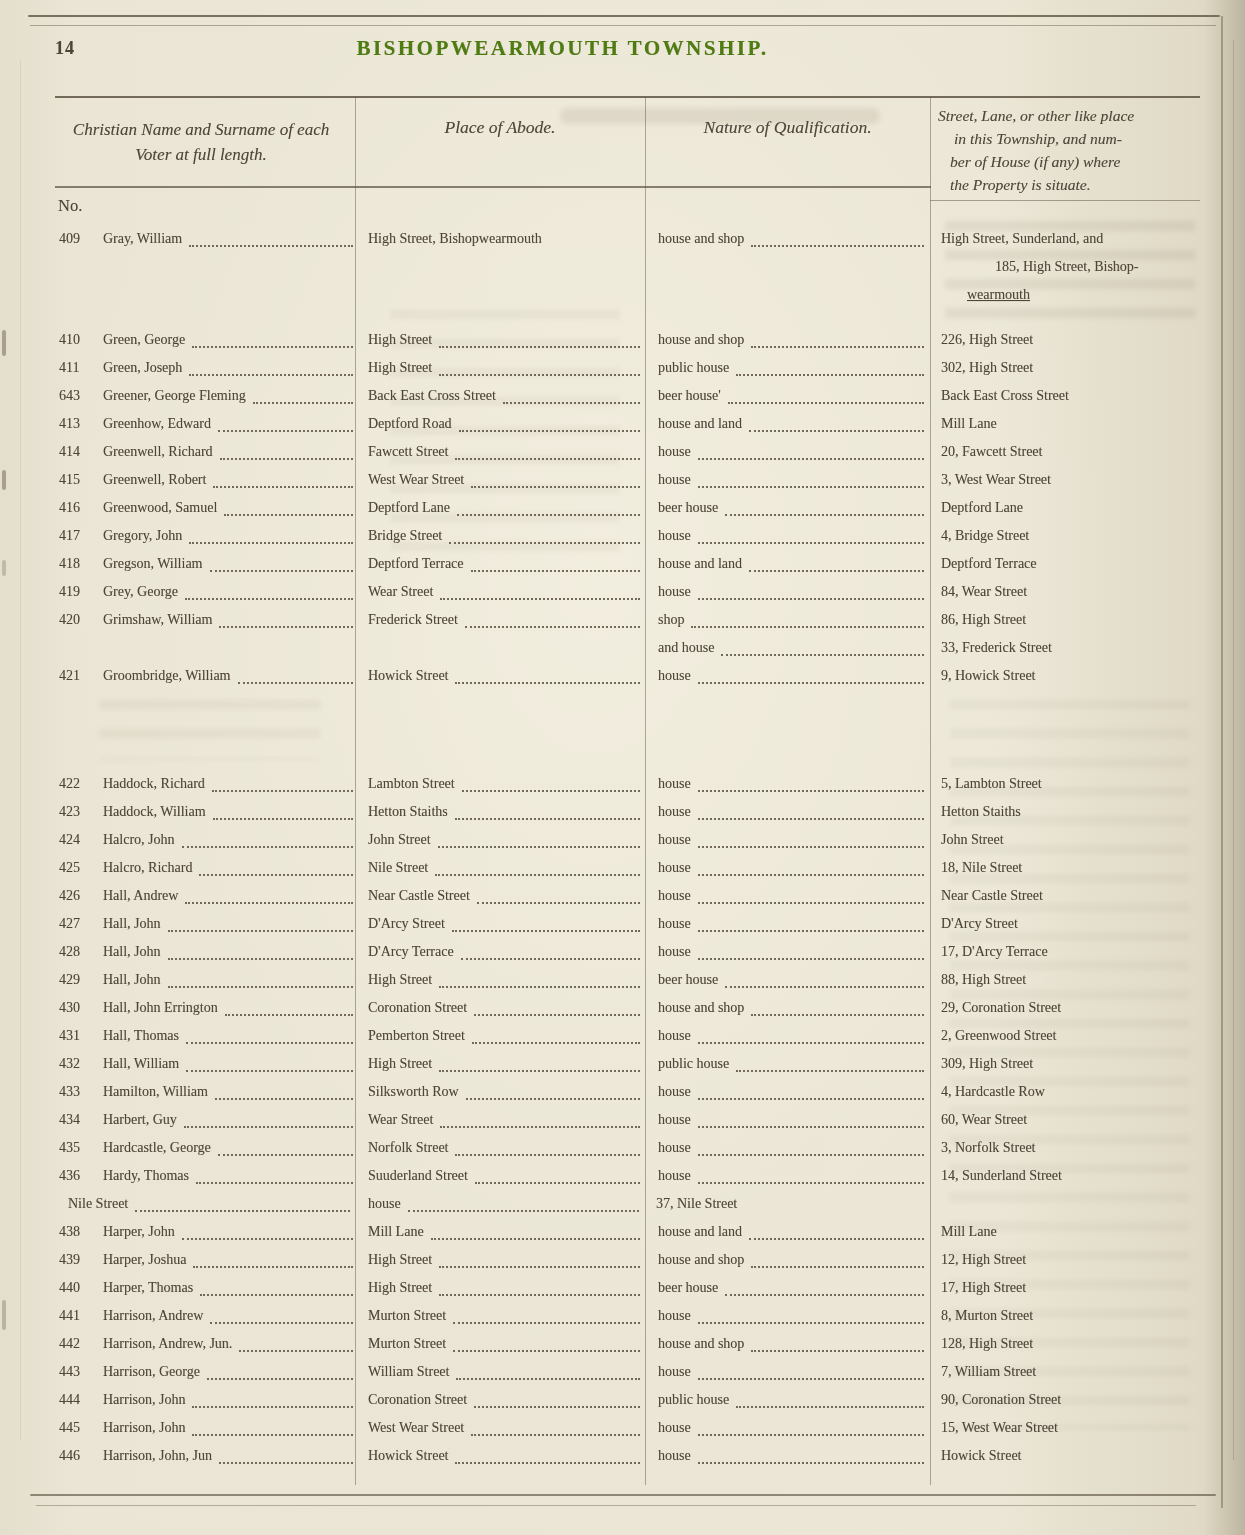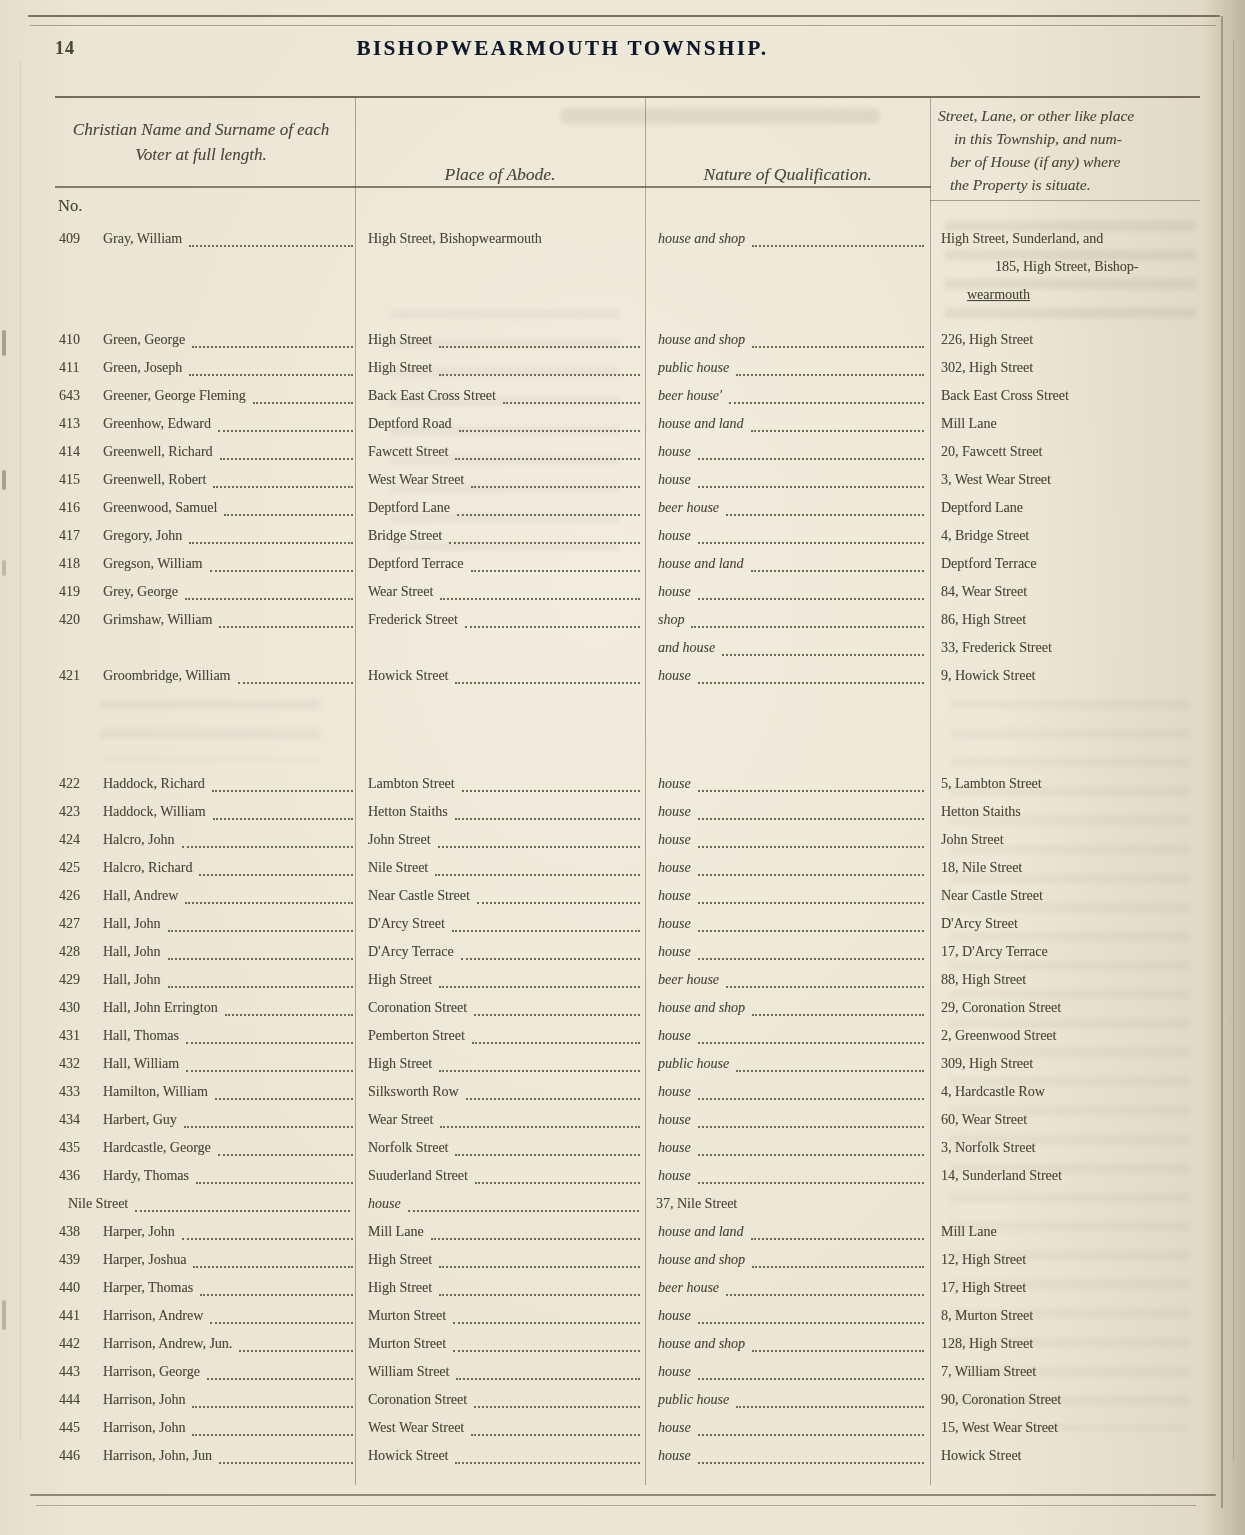--- a/index.html
+++ b/index.html
@@ -33,53 +33,53 @@
     background:repeating-linear-gradient(180deg, transparent 0 9px, rgba(112,102,82,0.10) 9px 19px, transparent 19px 29px);}
   .sm-b{left:390px;top:300px;width:230px;height:260px;
     background:repeating-linear-gradient(180deg, transparent 0 10px, rgba(112,102,82,0.06) 10px 19px, transparent 19px 29px);}
   .sm-c{left:950px;top:690px;width:240px;height:740px;
     background:repeating-linear-gradient(180deg, transparent 0 10px, rgba(112,102,82,0.055) 10px 19px, transparent 19px 29px);}
   .sm-d{left:100px;top:690px;width:220px;height:70px;
     background:repeating-linear-gradient(180deg, transparent 0 10px, rgba(112,102,82,0.07) 10px 19px, transparent 19px 29px);}
   
   .pageno{position:absolute;left:55px;top:38px;font-size:18px;font-weight:bold;letter-spacing:1px;}
   .title{position:absolute;left:0;top:36px;width:1125px;text-align:center;
-    font-size:21px;font-weight:bold;letter-spacing:2.5px;color:#0f172a;
+    font-size:21px;font-weight:bold;letter-spacing:2.5px;color:#4d7c0f;
     text-shadow:0.4px 0.4px 0.6px rgba(69,60,45,0.35);}
   
   .hl,.vl{position:absolute;background:rgba(86,75,58,0.8);}
   .hl-top{left:55px;top:96px;width:1145px;height:2px;}
   .hl-mid{left:55px;top:186px;width:876px;height:1.5px;opacity:.85;}
   .hl-mid4{left:930px;top:200px;width:270px;height:1px;opacity:.6;}
   .vl{width:1px;top:97px;height:1388px;opacity:.55;}
   .vl1{left:355px;} .vl2{left:645px;} .vl3{left:930px;}
   
   .thead{position:absolute;left:55px;top:97px;width:1145px;display:grid;
     grid-template-columns:300px 290px 285px 270px;}
   .th{font-style:italic;color:#4e4639;}
   .th-1{padding:20px 14px 0 6px;text-align:center;font-size:17px;line-height:25px;}
-  .th-2,.th-3{display:flex;align-items:flex-end;justify-content:center;font-size:17.5px;height:88px;}
+  .th-2,.th-3{display:flex;align-items:flex-start;justify-content:center;font-size:17.5px;height:88px;margin-top:20px;}
   .th-4{padding:7px 4px 0 8px;font-size:15.5px;line-height:23px;}
   .th-4 .l{display:block;}
   .th-4 .l2{padding-left:16px;} .th-4 .l3{padding-left:12px;} .th-4 .l4{padding-left:12px;}
   .no-label{position:absolute;left:58px;top:196px;font-size:16.5px;}
   
   #rows{position:absolute;left:55px;top:225px;width:1145px;font-size:14px;}
   .row{display:grid;grid-template-columns:300px 290px 285px 270px;align-items:start;}
   .row.gap-after{margin-bottom:17px;}
   .row.section-break{margin-top:80px;}
   .cell{line-height:28px;}
   .c-name{display:flex;padding-left:4px;}
   .no{width:44px;flex:none;}
   .txt{white-space:nowrap;}
   .c-abode{display:flex;padding-left:13px;padding-right:3px;}
   .c-qual{padding-left:13px;padding-right:4px;}
   .c-sit{padding-left:11px;}
   .qline,.sline{line-height:28px;}
-  .qline{display:flex;font-style:italic;}
+  .qline{display:flex;}
   .lead{flex:1;min-width:10px;margin:0 2px 6px 7px;
     border-bottom:2px dotted rgba(84,73,56,0.8);align-self:flex-end;}
   .sline.ind-1{padding-left:54px;}
   .sline.ind-2{padding-left:26px;text-decoration:underline;}
   
   #rows,.thead,.no-label,.pageno{text-shadow:0.3px 0.3px 0.5px rgba(78,69,55,0.3);}
 </style>
 </head>
 <body>
 

